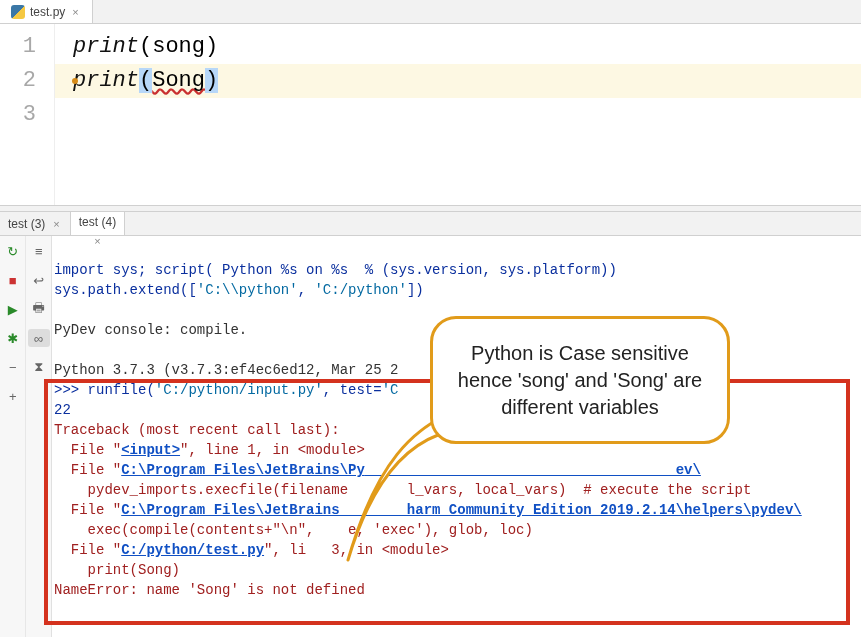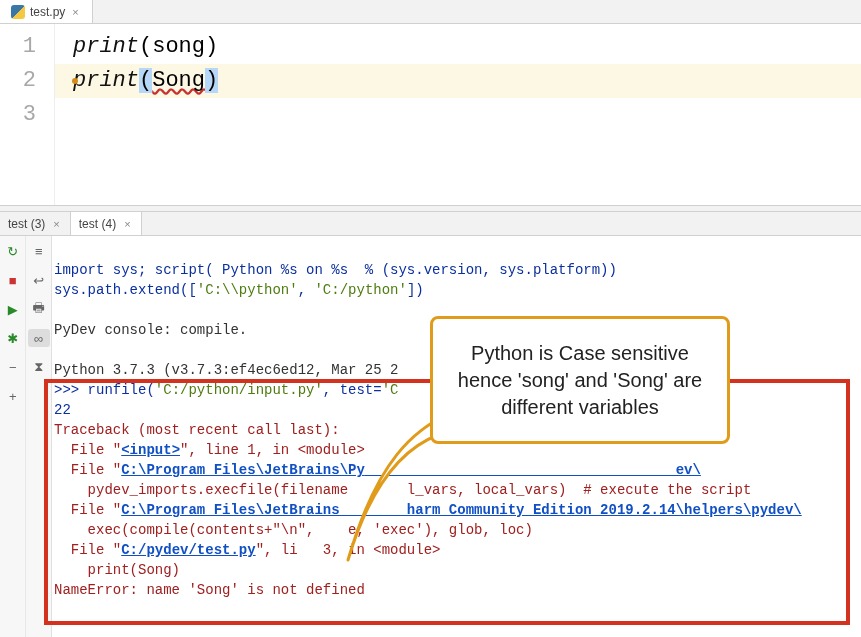--- a/index.html
+++ b/index.html
@@ -83,21 +83,21 @@
     font-size: 12px;
     align-items: stretch;
   }
   .ctab {
     display:flex; align-items:center; gap:6px;
     padding: 3px 8px;
     border-right:1px solid #d0d0d0;
     color:#444;
     background:#f2f2f2;
   }
-  .ctab.active { background:#fff; }
+  .ctab.active { background:#fff;flex-direction:column; }
   .console-body {
     display:flex;
     height: calc(637px - 24px - 182px - 6px - 24px);
   }
   .console-toolbar {
     width: 52px;
     background: #f7f7f7;
     border-right:1px solid #e0e0e0;
     display:flex;
     flex-direction: row;
@@ -110,38 +110,38 @@
     font-family: Consolas, "Courier New", monospace;
     font-size: 14px;
     line-height: 20px;
     padding: 4px 0 4px 2px;
     color:#333;
     white-space: pre;
     position: relative;
     overflow: hidden;
   }
   .c-blue  { color:#0a2f9e; }
-  .c-green { color:#4d7c0f;margin-top:45px; }
+  .c-green { color:#0369a1;margin-top:45px; }
   .c-red   { color:#a02020; }
   .c-link  { color:#1050c4; text-decoration: underline; font-weight: bold; }
   .red-box {
     position:absolute;
     left: 44px; top: 379px;
     width: 806px; height: 246px;
     border: 4px solid #d4321e;
     pointer-events: none;
     z-index: 5;
   }
   .callout {
     position:absolute;
     left: 430px; top: 316px;
     width: 300px; height: 128px;
     background:#fff;
     border: 3px solid #e19b1a;
-    border-radius: 8px;
+    border-radius: 26px;
     display:flex; align-items:center; justify-content:center;
     text-align:center;
     font-size: 20px;
     color:#222;
     padding: 8px 22px;
     z-index:10;
     line-height:1.35;
   }
   .callout-tail {
     position:absolute;
@@ -213,21 +213,21 @@
 
 <span>Python 3.7.3 (v3.7.3:ef4ec6ed12, Mar 25 2</span>
 <span class="c-blue"><span>&gt;&gt;&gt; </span><span>runfile(</span><span class="c-green">'C:/python/input.py'</span><span>, test=</span><span class="c-green">'C</span></span>
 <span class="c-blue">22</span>
 <span class="c-red">Traceback (most recent call last):</span>
 <span class="c-red"><span>  File "</span><span class="c-link">&lt;input&gt;</span><span>", line 1, in &lt;module&gt;</span></span>
 <span class="c-red"><span>  File "</span><span class="c-link">C:\Program Files\JetBrains\Py</span><span class="c-link">                                     ev\</span></span>
 <span class="c-red">    pydev_imports.execfile(filename       l_vars, local_vars)  # execute the script</span>
 <span class="c-red"><span>  File "</span><span class="c-link">C:\Program Files\JetBrains        harm Community Edition 2019.2.14\helpers\pydev\</span></span>
 <span class="c-red">    exec(compile(contents+"\n",    e, 'exec'), glob, loc)</span>
-<span class="c-red"><span>  File "</span><span class="c-link">C:/pydev/test.py</span><span>", li   3, in &lt;module&gt;</span></span>
+<span class="c-red"><span>  File "</span><span class="c-link">C:/python/test.py</span><span>", li   3, in &lt;module&gt;</span></span>
 <span class="c-red">    print(Song)</span>
 <span class="c-red">NameError: name 'Song' is not defined</span>
   </div>
 </div>
 
 <div class="red-box"></div>
 
 <svg class="callout-tail" viewBox="0 0 120 170">
   <path d="M115 15 C 90 30, 50 50, 18 160 C 30 120, 55 55, 108 35 Z" fill="#fff" stroke="#e19b1a" stroke-width="3" stroke-linejoin="round"></path>
 </svg>

